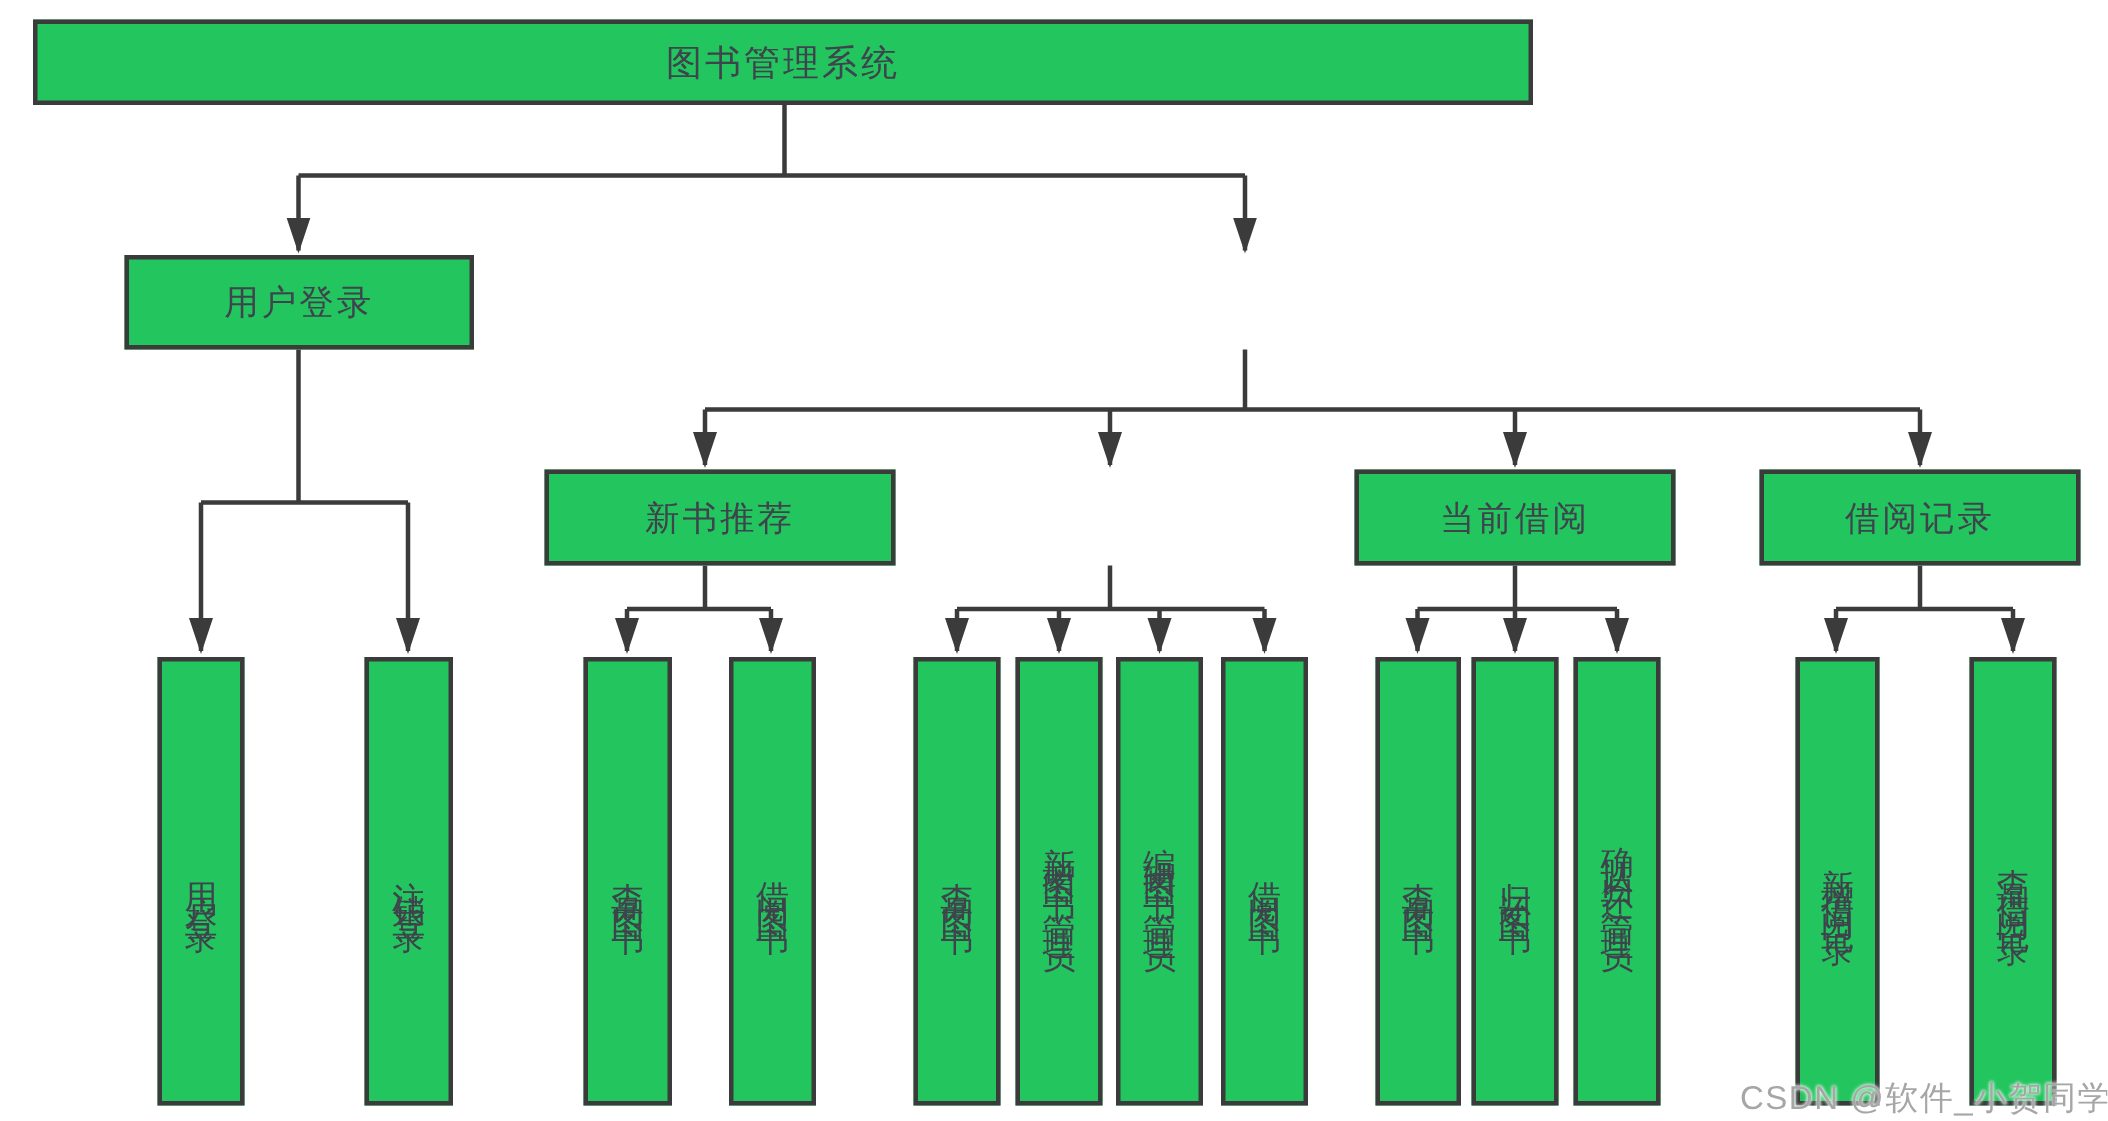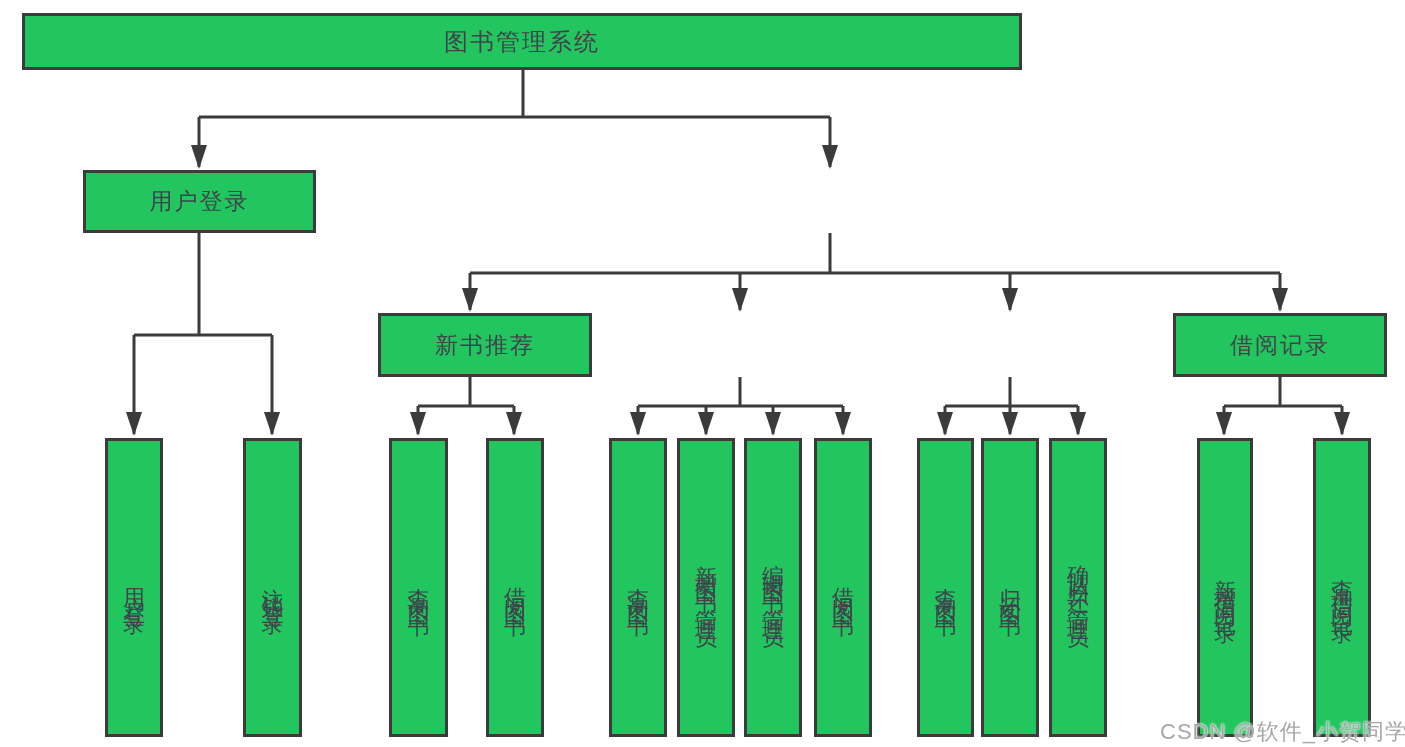--- a/index.html
+++ b/index.html
@@ -86,22 +86,25 @@
   </svg>
 
   <div class="box h root" style="left:22px;top:13px;width:1000px;height:57px">
     <span>图书管理系统</span>
   </div>
 
   <div class="box h" style="left:83px;top:170px;width:233px;height:63px">
     <span>用户登录</span>
   </div>
 
-  <div class="box h" style="left:378px;top:313px;width:214px;height:64px">
+  <div class="box h" style="left:363px;top:313px;width:234px;height:64px">
     <span>新书推荐</span>
+  </div>
+  <div class="box h" style="left:903px;top:313px;width:214px;height:64px">
+    <span>当前借阅</span>
   </div>
   <div class="box h" style="left:1173px;top:313px;width:214px;height:64px">
     <span>借阅记录</span>
   </div>
 
   <div class="box v" style="left:105px;top:438px;width:58px;height:299px">
     <span>用户登录</span>
   </div>
   <div class="box v" style="left:243px;top:438px;width:59px;height:299px">
     <span>注销登录</span>

